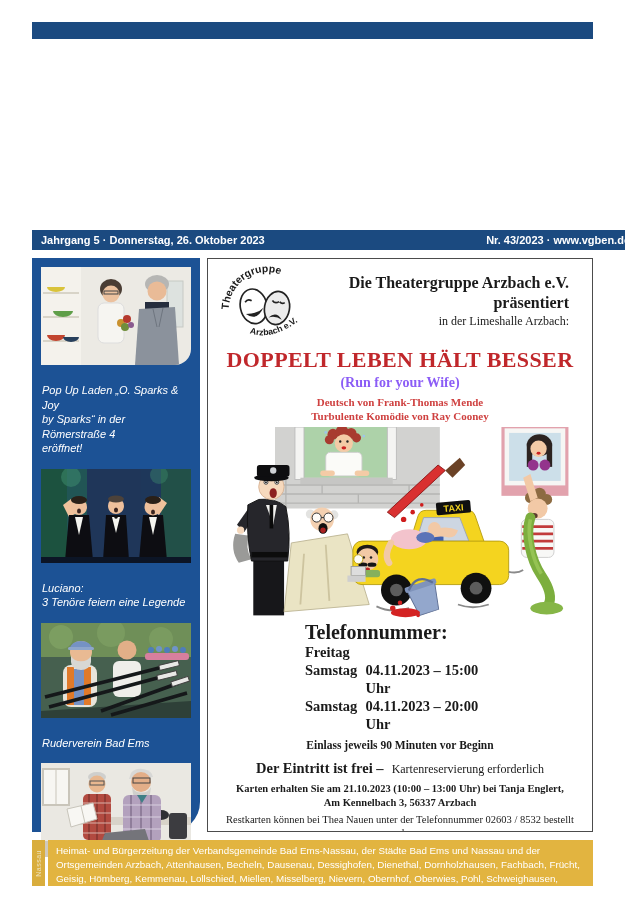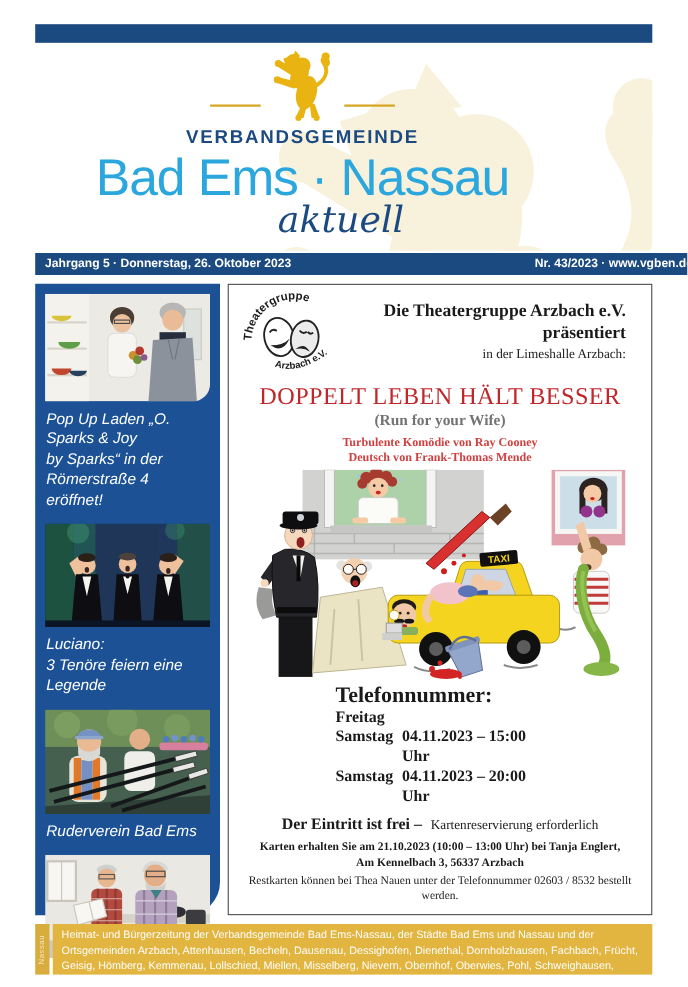--- a/index.html
+++ b/index.html
@@ -26,33 +26,33 @@
   .datebar { position:absolute; left:32px; top:230px; width:607px; height:20px; background:#1b4a80;
              color:#fff; font-size:11px; font-weight:bold; display:flex; justify-content:space-between;
              align-items:center; padding:0 9px; }
 
   
   .sidebar { position:absolute; left:32px; top:258px; width:168px; height:574px; background:#1c5295;
              border-bottom-right-radius:30px; padding:9px; color:#fff; }
   .photo-wrap { width:150px; overflow:hidden; }
   .photo-wrap.rounded-br { border-bottom-right-radius:16px; }
   .photo-wrap svg { display:block; width:150px; }
-  .caption { font-style:italic; font-size:14px; line-height:1.32; margin:6px 1px 13px; white-space:pre-line; color:#fff; }
+  .caption { font-style:italic; font-size:11px; line-height:1.32; margin:18px 1px 13px; white-space:pre-line; color:#fff; }
 
   
   .mainbox { position:absolute; left:207px; top:258px; width:386px; height:574px; background:#fff;
              border:1px solid #4c4c4c; padding:4px 9px; overflow:hidden;
              font-family:"Liberation Serif", serif; color:#1a1a1a; }
   .head-row { display:flex; align-items:flex-start; }
   .logo-svg { width:100px; height:80px; flex:0 0 auto; }
   .intro { flex:1; text-align:right; padding-top:10px; padding-right:14px; }
   .intro-l1, .intro-l2 { font-weight:bold; font-size:16px; line-height:1.25; }
   .intro-l3 { font-size:12px; margin-top:1px; }
-  .play-title { font-weight:normal; font-size:22px; color:#c0272b; text-align:center; margin-top:4px; letter-spacing:.4px; }
-  .play-sub { font-weight:bold; font-size:14px; color:#737373; text-align:center; margin-top:2px; }
+  .play-title { font-weight:bold; font-size:22px; color:#c0272b; text-align:center; margin-top:4px; letter-spacing:.4px; }
+  .play-sub { font-weight:bold; font-size:14px; color:#8b5cf6; text-align:center; margin-top:2px; }
   .credit { font-size:11px; color:#cf4140; font-weight:bold; text-align:center; line-height:1.3; margin-top:4px; }
   .cartoon { display:block; margin:3px auto 0; width:364px; height:192px; }
   .shows { width:190px; margin:2px auto 0; font-weight:bold; }
   .shows-head { font-size:20px; line-height:1.1; }
   .show-row { display:flex; font-size:14.5px; line-height:1.25; }
   .show-day { width:66px; }
   .einlass { text-align:center; font-weight:bold; font-size:11.5px; margin-top:6px; }
   .free { text-align:center; margin-top:8px; }
   .free-big { font-weight:bold; font-size:14.5px; }
   .free-small { font-weight:normal; font-size:12px; margin-left:4px; }
@@ -90,37 +90,20 @@
       <path d="M40 36 C50 32 55 24 49 15 C46 10 50 6 55 9 C58 11 58 17 55 18 C57 24 54 34 42 40 Z"></path>
       <circle cx="53" cy="8" r="4"></circle>
     </g>
   </defs>
 </svg>
 
 <div class="page">
 
   <div class="topbar"></div>
 
-  <div class="masthead">
-    <svg class="watermark" viewBox="0 0 60 72">
-        <use href="#lionShape"></use>
-      </svg>
-    <div class="mast-inner">
-      <div class="lion-row">
-        <div class="gold-line"></div>
-        <svg class="lion-svg" viewBox="0 0 60 72">
-            <use href="#lionShape"></use>
-          </svg>
-        <div class="gold-line"></div>
-      </div>
-      <div class="org">VERBANDSGEMEINDE</div>
-      <div class="cityline">Bad Ems · Nassau</div>
-      <div class="aktuell">aktuell</div>
-    </div>
-  </div>
 
   <div class="datebar">
     <span>Jahrgang 5 · Donnerstag, 26. Oktober 2023</span>
     <span>Nr. 43/2023 · www.vgben.de</span>
   </div>
 
   <div class="sidebar">
 
     <div class="photo-wrap rounded-br">
       <svg viewBox="0 0 150 98" height="98">
@@ -303,22 +286,22 @@
       <div class="intro">
         <div class="intro-l1">Die Theatergruppe Arzbach e.V.</div>
         <div class="intro-l2">präsentiert</div>
         <div class="intro-l3">in der Limeshalle Arzbach:</div>
       </div>
     </div>
 
     <div class="play-title">DOPPELT LEBEN HÄLT BESSER</div>
     <div class="play-sub">(Run for your Wife)</div>
     <div class="credit">
+      <div>Deutsch von Frank-Thomas Mende</div>
       <div>Turbulente Komödie von Ray Cooney</div>
-      <div>Deutsch von Frank-Thomas Mende</div>
     </div>
 
     <svg class="cartoon" viewBox="0 0 372 212">
       <rect width="372" height="212" fill="#ffffff"></rect>
 
       <rect x="48" y="0" width="182" height="90" fill="#d2d2d0"></rect>
       <g stroke="#b5b5b3" stroke-width="1.5">
         <line x1="48" y1="64" x2="230" y2="64"></line>
           <line x1="48" y1="74" x2="230" y2="74"></line>
           <line x1="48" y1="84" x2="230" y2="84"></line>
@@ -462,20 +445,21 @@
       <div class="show-row">
         <span class="show-day">Samstag</span>
         <span>04.11.2023 – 15:00 Uhr</span>
       </div>
       <div class="show-row">
         <span class="show-day">Samstag</span>
         <span>04.11.2023 – 20:00 Uhr</span>
       </div>
     </div>
 
+    <div class="einlass">Einlass jeweils 90 Minuten vor Beginn</div>
 
     <div class="free">
       <span class="free-big">Der Eintritt ist frei –</span>
       <span class="free-small">Kartenreservierung erforderlich</span>
     </div>
 
     <div class="tickets-b">
       <div>Karten erhalten Sie am 21.10.2023 (10:00 – 13:00 Uhr) bei Tanja Englert,</div>
       <div>Am Kennelbach 3, 56337 Arzbach</div>
     </div>

